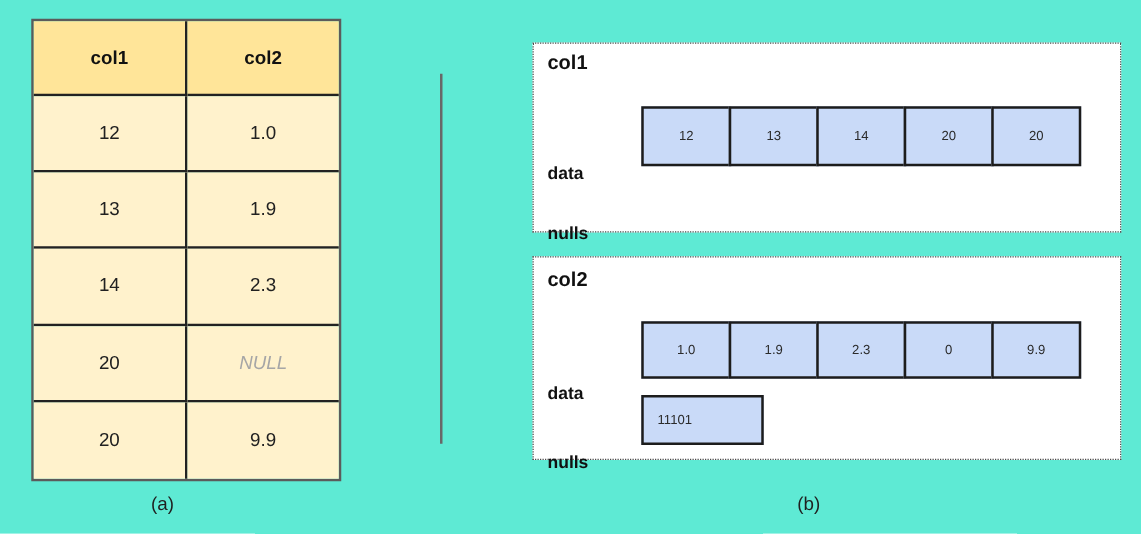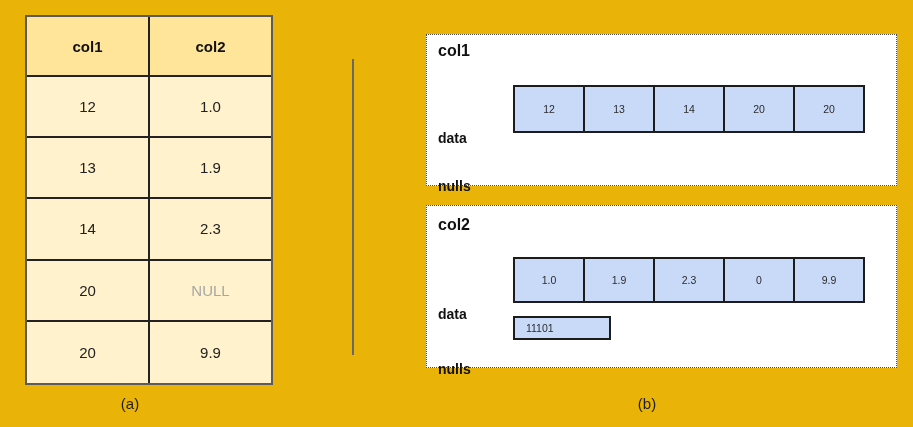--- a/index.html
+++ b/index.html
@@ -5,21 +5,21 @@
   * { margin: 0; padding: 0; box-sizing: border-box; }
   html, body { background: #ffffff; }
   body {
     font-family: "Liberation Sans", "DejaVu Sans", sans-serif;
     color: #1a1a1a;
   }
   .canvas {
     position: relative;
     width: 913px;
     height: 427px;
-    background: #eab308;
+    background: #5eead4;
     overflow: hidden;
   }
 
   
   .row-table {
     position: absolute;
     left: 25px; top: 15px;
     width: 248px; height: 370px;
     border: 2px solid #5b5b5b;
     display: grid;
@@ -38,20 +38,21 @@
   }
   .row-table .cell.last-col { border-right: none; }
   .row-table .cell.last-row { border-bottom: none; }
   .row-table .cell.header {
     background: #ffe599;
     font-weight: bold;
     color: #111111;
   }
   .row-table .cell.null-cell {
     color: #a6a6a6;
+    font-style: italic;
   }
 
   .caption {
     position: absolute;
     font-size: 15px;
     color: #1f1f1f;
     text-align: center;
     width: 140px;
   }
   .caption-a { left: 60px; top: 395px; }
@@ -116,21 +117,21 @@
     display: flex;
     align-items: center;
     justify-content: center;
     font-size: 10.5px;
     color: #2b2b2b;
   }
   .vcell + .vcell { margin-left: -2px; }
   .colbox-2 .data-cells .vcell { height: 46px; }
   .nulls-cells .bitmap-cell {
     width: 98px;
-    height: 24px;
+    height: 40px;
     justify-content: flex-start;
     padding-left: 11px;
   }
 </style>
 </head>
 <body>
 
 <div class="canvas">
 
   <div class="row-table">

